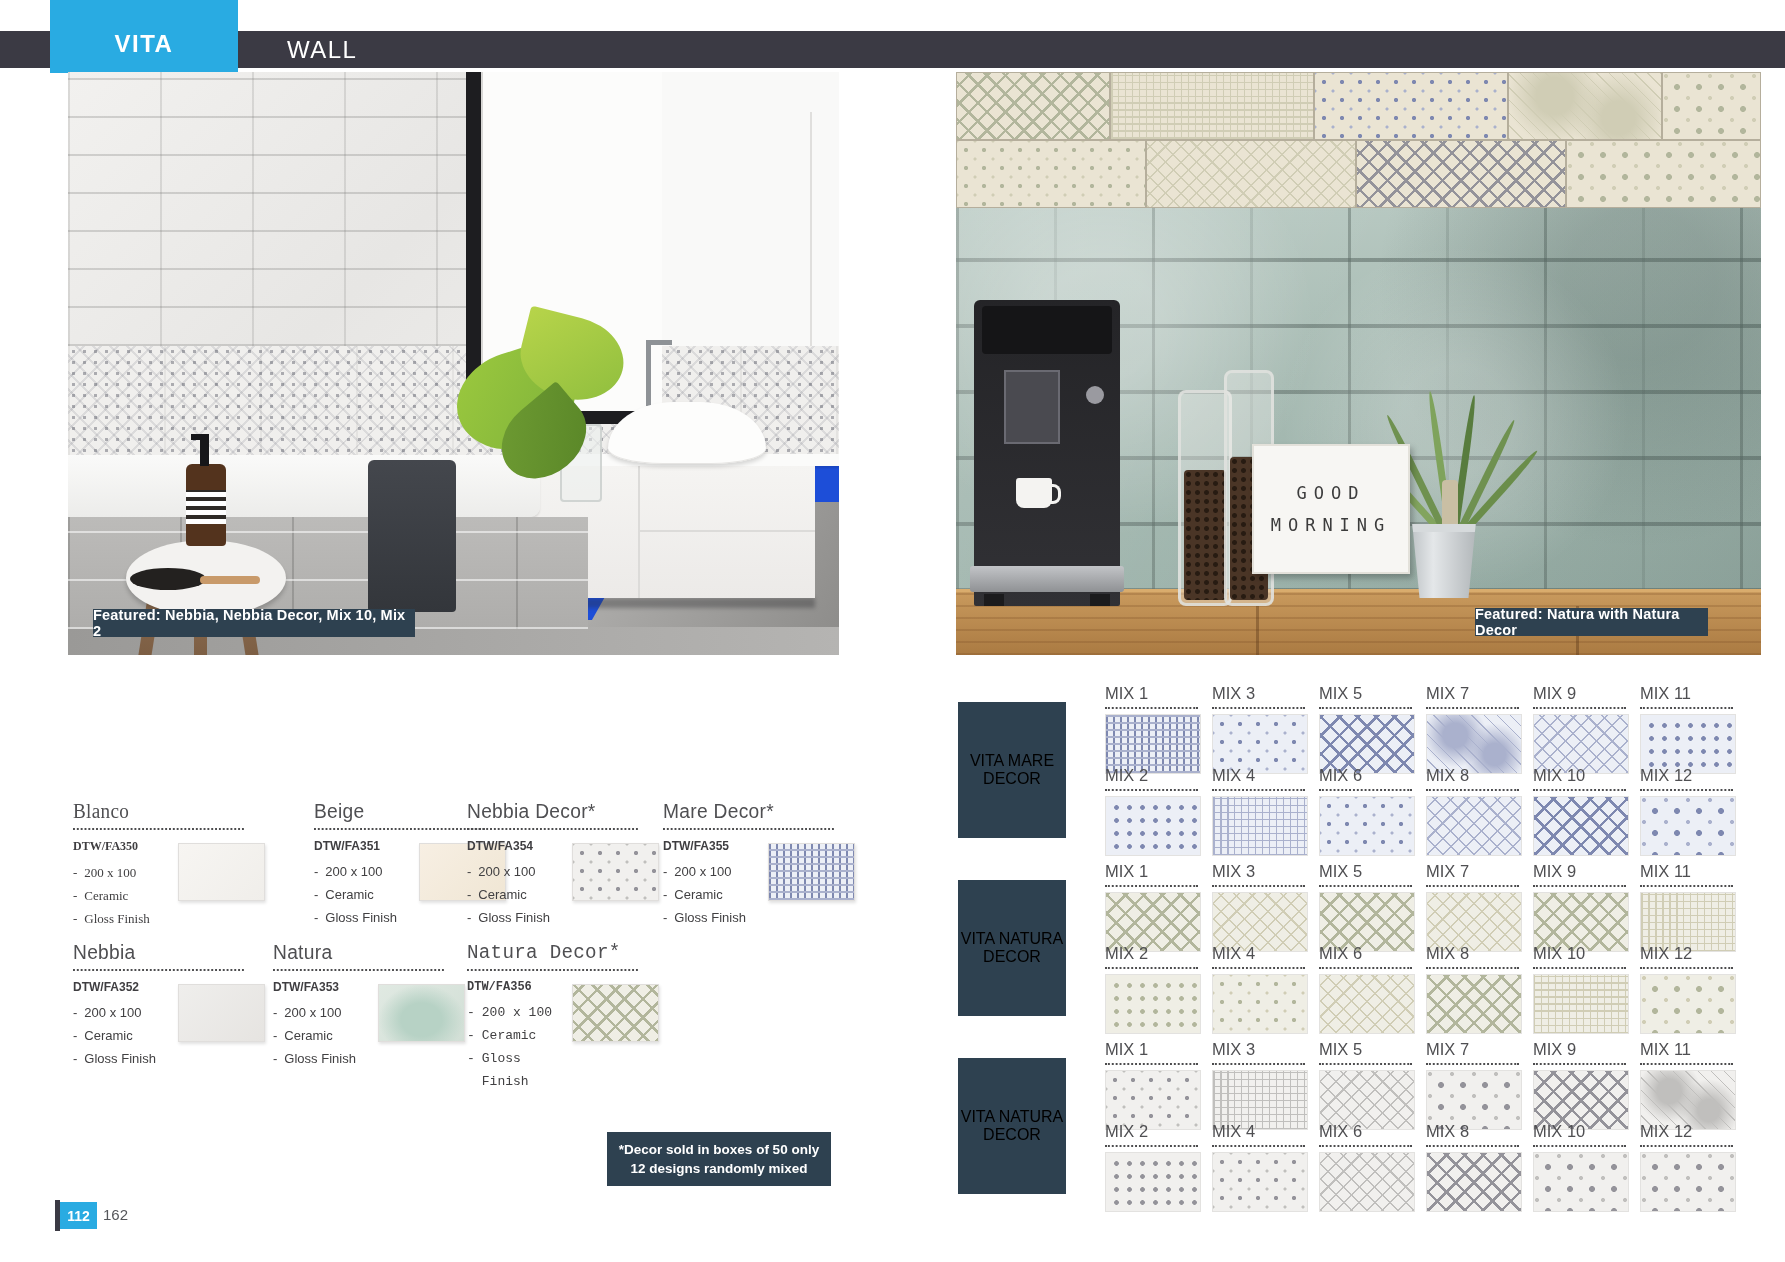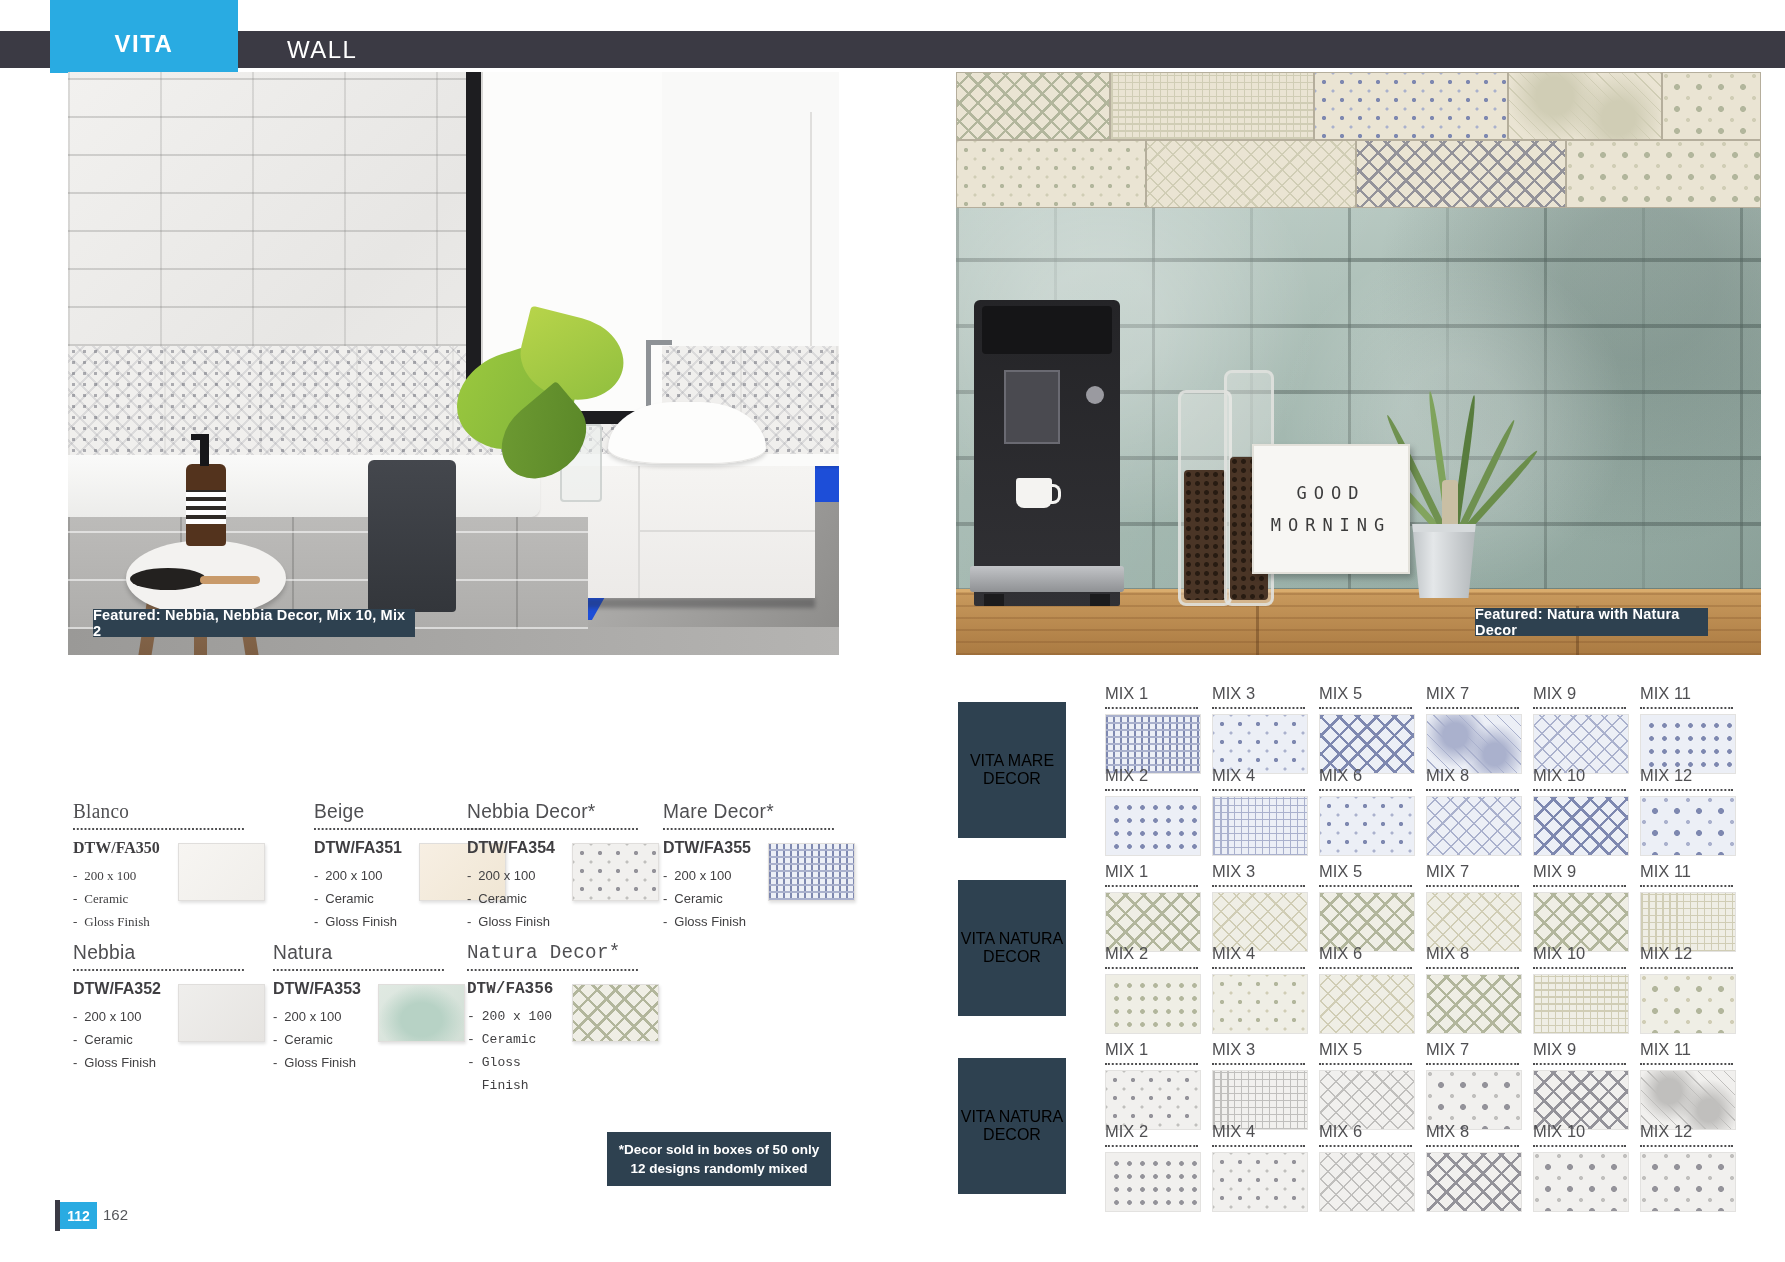--- a/index.html
+++ b/index.html
@@ -128,21 +128,21 @@
   .rp-blade.b6 { left:508px; top:352px; height:104px; background:#6a8d4a; transform:rotate(42deg); }
   .rp-trunk { position:absolute; left:486px; top:408px; width:16px; height:52px; background:#c9bfa4; border-radius:4px; }
 
   
   #products { position:absolute; left:73px; top:800px; width:790px; height:280px; }
   .prod-card { position:absolute; width:192px; }
   .prod-name { font-size:20px; color:#4f4f52; letter-spacing:.3px; padding-bottom:5px;
                border-bottom:2px dotted #4c4c4e; width:178px; transform:scaleX(.96); transform-origin:left; }
   .prod-body { display:flex; gap:9px; margin-top:9px; }
   .prod-text { width:96px; }
-  .prod-code { font-size:16px; font-weight:bold; color:#3f3e41; margin-bottom:7px; white-space:nowrap; }
+  .prod-code { font-size:12px; font-weight:bold; color:#3f3e41; margin-bottom:7px; white-space:nowrap; }
   .spec-line { display:flex; gap:7px; font-size:13px; color:#414042; line-height:1.78; }
   .prod-swatch { width:87px; height:58px; margin-top:4px; border:1px solid #e0dedc; box-shadow:1px 2px 3px rgba(0,0,0,.12);
                  background-color:var(--base,#f4f2f0); }
 
   
   .sw-blanco { background:linear-gradient(135deg,#f7f5f2,#f0eeea); }
   .sw-beige  { background:linear-gradient(135deg,#f7efe3,#f0e6d4); }
   .sw-nebbia { background:linear-gradient(135deg,#efeeec,#e6e4e1); }
   .sw-natura { background:radial-gradient(ellipse at 50% 62%, #b7d2c5 0 34%, rgba(183,210,197,0) 72%),
                linear-gradient(135deg,#e0e9e2,#d2dfd6); }

